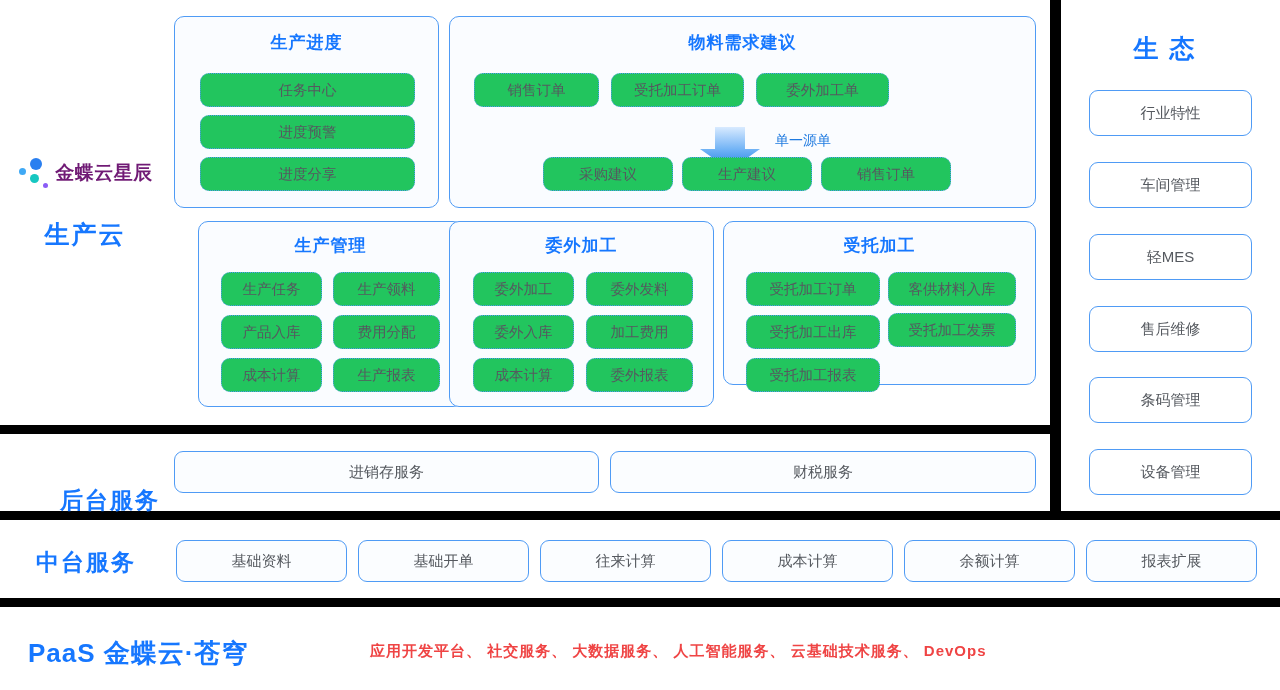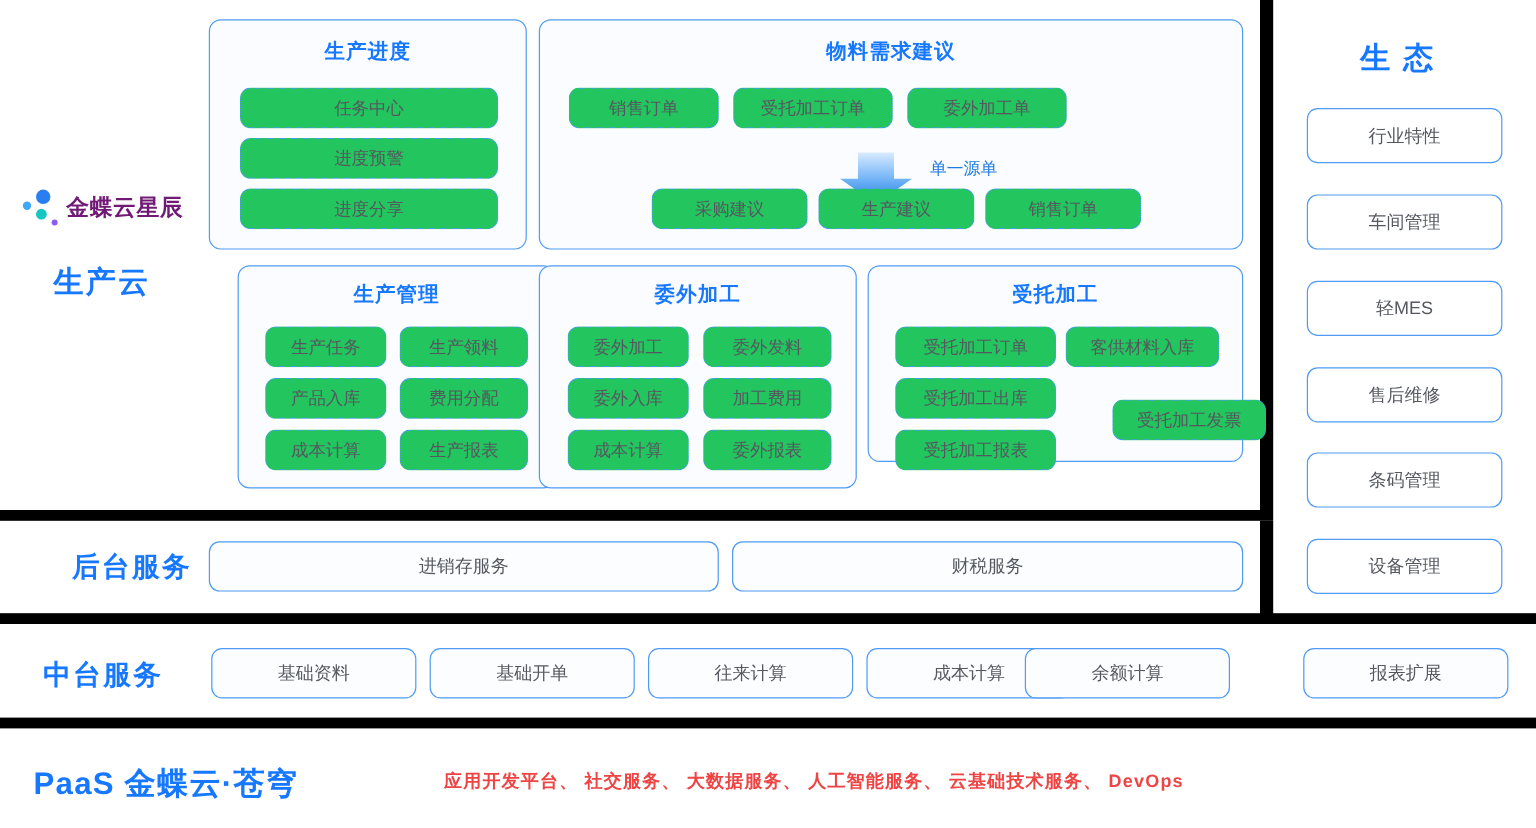--- a/index.html
+++ b/index.html
@@ -169,40 +169,40 @@
     <div class="chip" style="position:absolute; left:136px; top:93px; width:107px; height:34px;">加工费用</div>
     <div class="chip" style="position:absolute; left:23px; top:136px; width:101px; height:34px;">成本计算</div>
     <div class="chip" style="position:absolute; left:136px; top:136px; width:107px; height:34px;">委外报表</div>
   </div>
 
   <div class="panel" style="left:723px; top:221px; width:313px; height:164px;">
     <div class="panel-title" style="margin-top:12px;">受托加工</div>
     <div class="chip" style="position:absolute; left:22px; top:50px; width:134px; height:34px;">受托加工订单</div>
     <div class="chip" style="position:absolute; left:164px; top:50px; width:128px; height:34px;">客供材料入库</div>
     <div class="chip" style="position:absolute; left:22px; top:93px; width:134px; height:34px;">受托加工出库</div>
-    <div class="chip" style="position:absolute; left:164px; top:111px; width:128px; height:34px;margin-left:39px;">受托加工发票</div>
+    <div class="chip" style="position:absolute; left:164px; top:91px; width:128px; height:34px;">受托加工发票</div>
     <div class="chip" style="position:absolute; left:22px; top:136px; width:134px; height:34px;">受托加工报表</div>
   </div>
 
   <div class="rail-title" style="left:1075px; top:32px; width:180px;">生 态</div>
   <div class="schip" style="position:absolute; left:1089px; top:90px; width:163px; height:46px;">行业特性</div>
   <div class="schip" style="position:absolute; left:1089px; top:162px; width:163px; height:46px;">车间管理</div>
   <div class="schip" style="position:absolute; left:1089px; top:234px; width:163px; height:46px;">轻MES</div>
   <div class="schip" style="position:absolute; left:1089px; top:306px; width:163px; height:46px;">售后维修</div>
   <div class="schip" style="position:absolute; left:1089px; top:377px; width:163px; height:46px;">条码管理</div>
   <div class="schip" style="position:absolute; left:1089px; top:449px; width:163px; height:46px;">设备管理</div>
 
-  <div class="row-label" style="top:457px;padding-left:48px;">后台服务</div>
+  <div class="row-label" style="top:485px;padding-left:48px;">后台服务</div>
   <div class="schip faint" style="position:absolute; left:174px; top:451px; width:425px; height:42px;">进销存服务</div>
   <div class="schip faint" style="position:absolute; left:610px; top:451px; width:426px; height:42px;">财税服务</div>
 
   <div class="row-label" style="top:547px;">中台服务</div>
   <div class="schip faint" style="position:absolute; left:176px; top:540px; width:171px; height:42px;">基础资料</div>
   <div class="schip faint" style="position:absolute; left:358px; top:540px; width:171px; height:42px;">基础开单</div>
   <div class="schip faint" style="position:absolute; left:540px; top:540px; width:171px; height:42px;">往来计算</div>
   <div class="schip faint" style="position:absolute; left:722px; top:540px; width:171px; height:42px;">成本计算</div>
-  <div class="schip faint" style="position:absolute; left:854px; top:540px; width:171px; height:42px;">余额计算</div>
+  <div class="schip faint" style="position:absolute; left:904px; top:540px; width:171px; height:42px;">余额计算</div>
   <div class="schip faint" style="position:absolute; left:1086px; top:540px; width:171px; height:42px;">报表扩展</div>
 
   <div class="paas-title" style="left:28px; top:636px;">PaaS 金蝶云·苍穹</div>
   <div class="paas-items" style="left:370px; top:642px;">应用开发平台、 社交服务、 大数据服务、 人工智能服务、 云基础技术服务、 DevOps</div>
 
 </div>
 
 </body></html>

